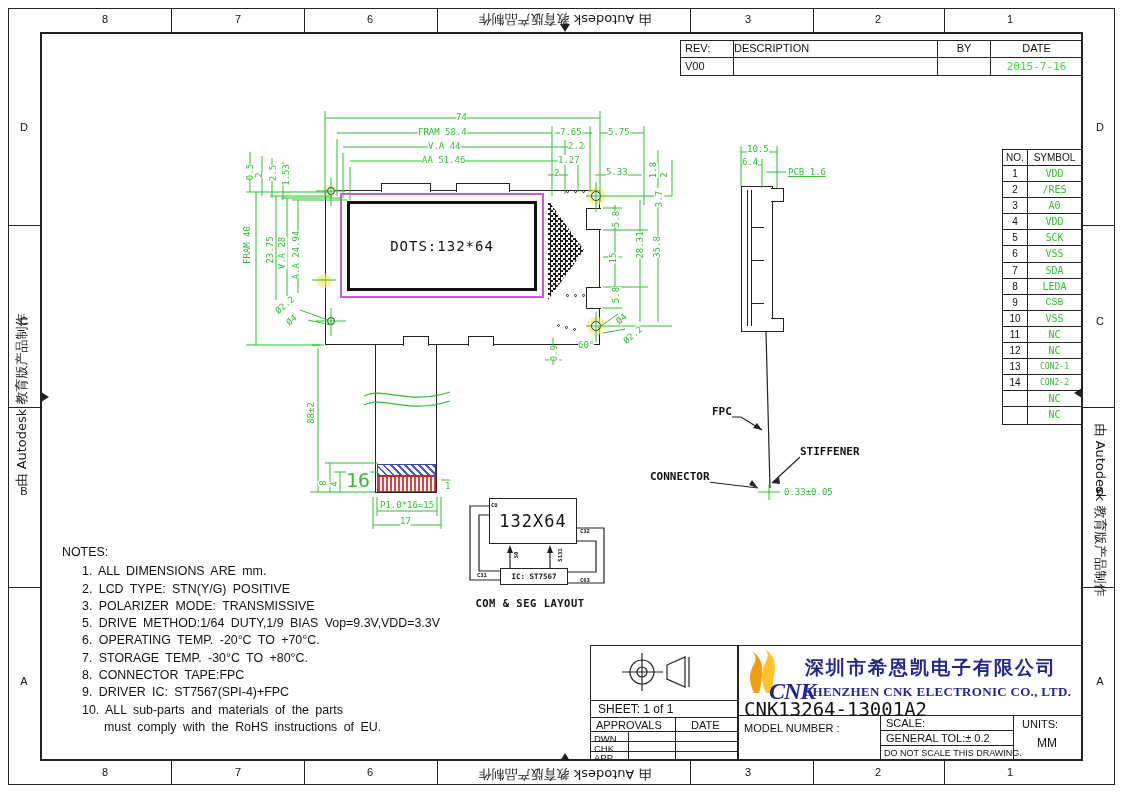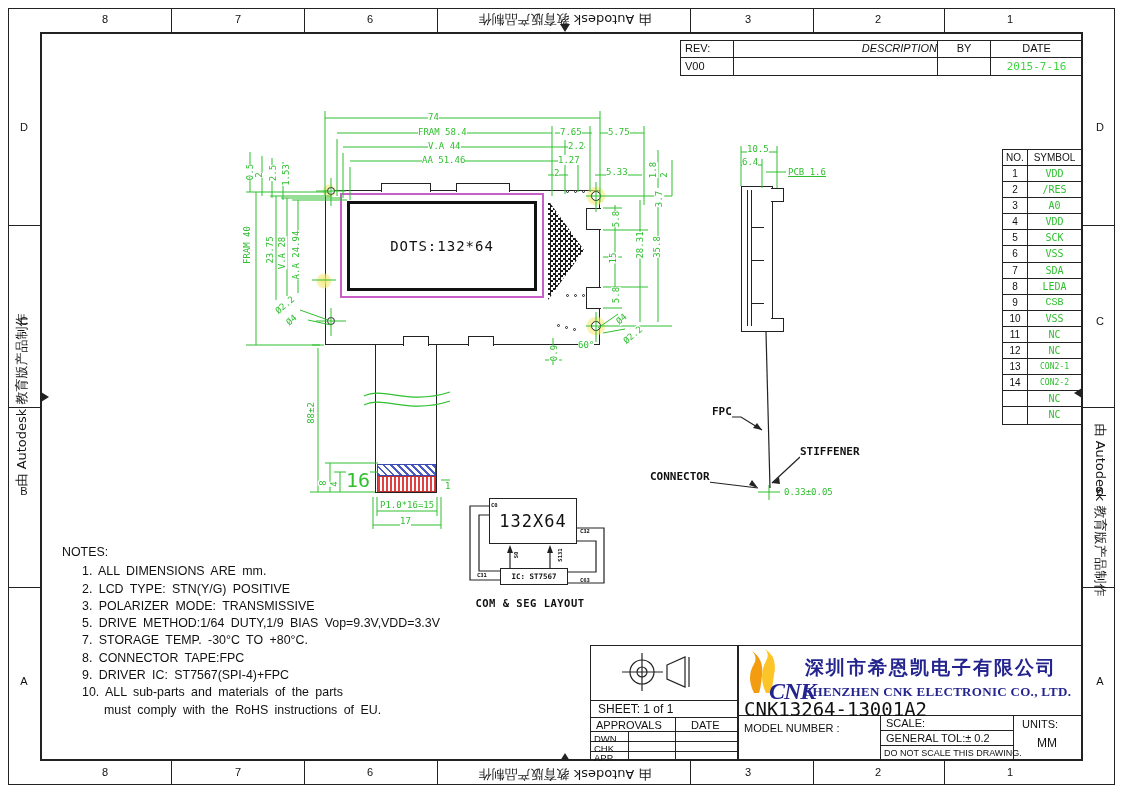--- a/index.html
+++ b/index.html
@@ -74,21 +74,21 @@
 <div class="wm" style="left:-98px;top:390px;width:240px;height:20px;line-height:20px;transform:rotate(-90deg);">由 Autodesk 教育版产品制作</div>
 <div class="wm" style="left:980px;top:500px;width:240px;height:20px;line-height:20px;transform:rotate(90deg);">由 Autodesk 教育版产品制作</div>
 
 <div class="abs" style="left:560px;top:24px;width:10px;height:8px;background:#222;clip-path:polygon(0 0,100% 0,50% 100%);"></div>
 <div class="abs" style="left:560px;top:753px;width:10px;height:8px;background:#222;clip-path:polygon(50% 0,100% 100%,0 100%);"></div>
 <div class="abs" style="left:41px;top:392px;width:8px;height:10px;background:#222;clip-path:polygon(0 0,100% 50%,0 100%);"></div>
 <div class="abs" style="left:1074px;top:388px;width:8px;height:10px;background:#222;clip-path:polygon(100% 0,0 50%,100% 100%);"></div>
 
 <div class="abs" style="left:680px;top:40px;width:403px;height:36px;border:1.5px solid #222;display:grid;grid-template-columns:53px 204px 53px 1fr;grid-template-rows:17px 1fr;font-size:11px;">
   <div style="border-right:1.5px solid #222;border-bottom:1.5px solid #222;padding:1px 4px;">REV:</div>
-  <div style="border-right:1.5px solid #222;border-bottom:1.5px solid #222;text-align:right;padding-top:1px;font-style:italic;">DESCRIPTION</div>
+  <div style="border-right:1.5px solid #222;border-bottom:1.5px solid #222;text-align:left;padding-top:1px;">DESCRIPTION</div>
   <div style="border-right:1.5px solid #222;border-bottom:1.5px solid #222;text-align:center;padding-top:1px;">BY</div>
   <div style="border-bottom:1.5px solid #222;text-align:center;padding-top:1px;">DATE</div>
   <div style="border-right:1.5px solid #222;padding:2px 4px;">V00</div>
   <div style="border-right:1.5px solid #222;"></div>
   <div style="border-right:1.5px solid #222;"></div>
   <div style="text-align:center;padding-top:2px;color:#3fd43f;font-family:'DejaVu Sans Mono',monospace;">2015-7-16</div>
 </div>
 
 <div class="abs" style="left:1002px;top:149px;width:80px;border:1.5px solid #222;font-size:10px;">
   <div style="display:flex;border-bottom:1.2px solid #222;height:16px;line-height:15px;">
@@ -343,21 +343,21 @@
   </g>
   <g fill="#222" stroke="none">
     <path d="M762,430 l-9,-2 4,-5 z"></path>
       <path d="M772,483 l7,-6 1,7 z"></path>
       <path d="M758,488 l-9,-3 3,-5 z"></path>
     <path d="M510,545 l-3,8 h6 z"></path>
       <path d="M550,545 l-3,8 h6 z"></path>
   </g>
 </svg>
 
-<span class="g" style="left:428px;top:112px;">74</span>
+<span class="g" style="left:456px;top:112px;">74</span>
 <span class="g" style="left:418px;top:127px;">FRAM 58.4</span>
 <span class="g" style="left:428px;top:141px;">V.A 44</span>
 <span class="g" style="left:422px;top:155px;">AA 51.46</span>
 <span class="g" style="left:560px;top:127px;text-align:center;">7.65</span>
 <span class="g" style="left:608px;top:127px;">5.75</span>
 <span class="g" style="left:568px;top:141px;">2.2</span>
 <span class="g" style="left:558px;top:155px;">1.27</span>
 <span class="g" style="left:554px;top:168px;">2</span>
 <span class="g" style="left:606px;top:167px;">5.33</span>
 <span class="g gv" style="left:645px;top:165px;">1.8</span>
@@ -402,20 +402,21 @@
 <span class="lbl-b" style="left:800px;top:445px;">STIFFENER</span>
 <span class="lbl-b" style="left:650px;top:470px;">CONNECTOR</span>
 
 <div class="abs" style="left:62px;top:544px;z-index:5;">
   <div class="note" style="margin-bottom:2px;">NOTES:</div>
   <div style="padding-left:20px;">
     <div class="note">1.  ALL DIMENSIONS ARE mm.</div>
     <div class="note">2.  LCD TYPE: STN(Y/G) POSITIVE</div>
     <div class="note">3.  POLARIZER MODE: TRANSMISSIVE</div>
     <div class="note">5.  DRIVE METHOD:1/64 DUTY,1/9 BIAS Vop=9.3V,VDD=3.3V</div>
+    <div class="note">6.  OPERATING TEMP. -20°C TO +70°C.</div>
     <div class="note">7.  STORAGE TEMP. -30°C TO +80°C.</div>
     <div class="note">8.  CONNECTOR TAPE:FPC</div>
     <div class="note">9.  DRIVER IC: ST7567(SPI-4)+FPC</div>
     <div class="note">10. ALL sub-parts and materials of the parts</div>
     <div class="note" style="padding-left:22px;">must comply with the RoHS instructions of EU.</div>
   </div>
 </div>
 
 <div>
   <div class="abs" style="left:590px;top:645px;width:493px;height:116px;border:1.5px solid #222;"></div>

